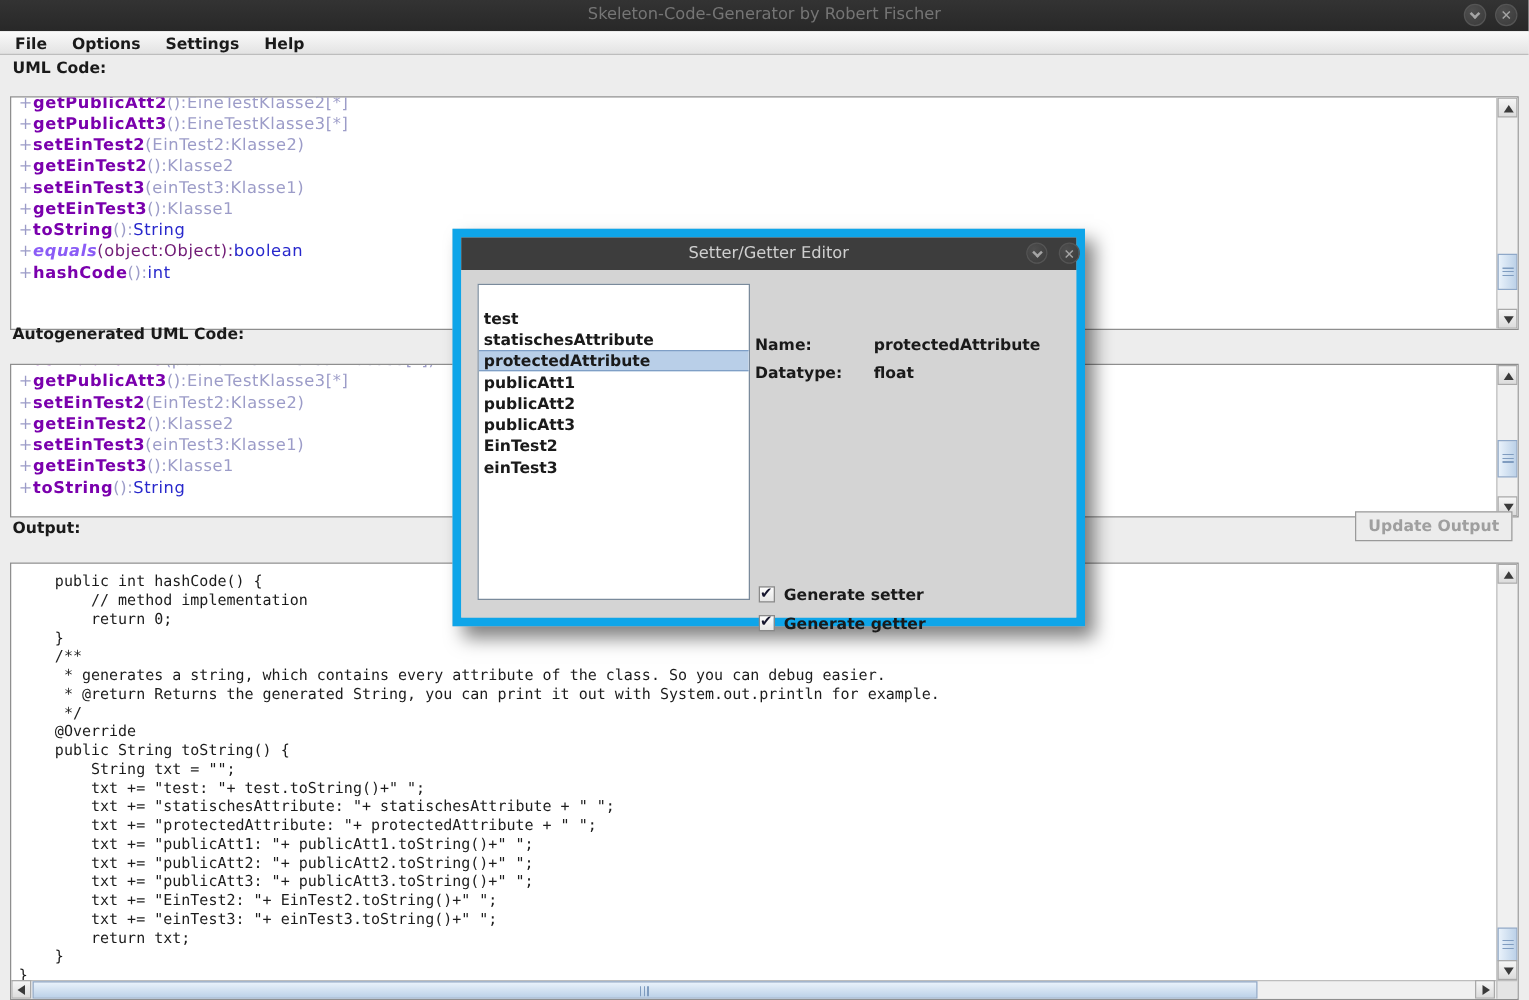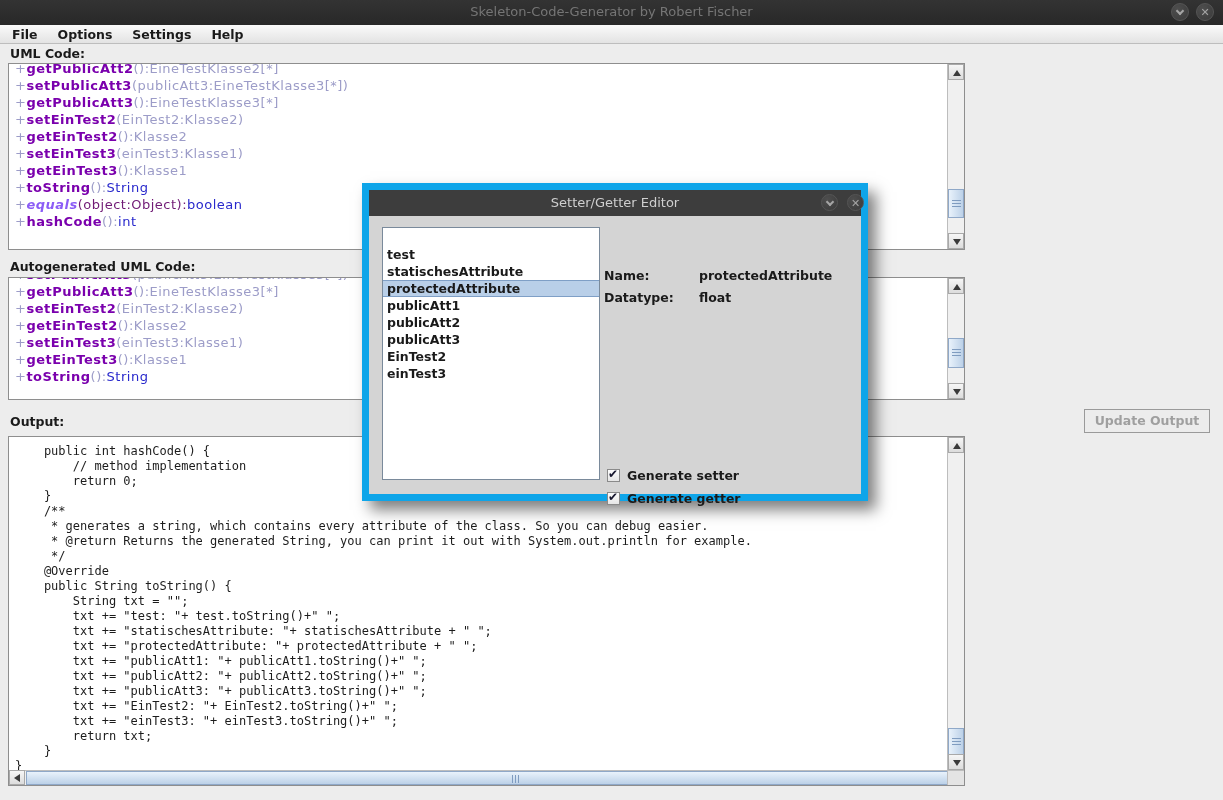--- a/index.html
+++ b/index.html
@@ -24,22 +24,22 @@
   
   .menubar { position:absolute; left:0; top:25px; width:1223px; height:19px;
     background:linear-gradient(#fafafa,#e3e3e3); border-bottom:1px solid #bdbdbd;
     display:flex; align-items:center; padding-left:2px; }
   .menu-item { font-size:12.5px; font-weight:bold; color:#1a1a1a; padding:0 10px; height:19px;
     line-height:19px; }
 
   .sec-label { position:absolute; left:10px; font-size:12.5px; font-weight:bold; color:#1a1a1a; }
 
   
-  .panel { position:absolute; left:8px; width:957px; background:#fff;
-    border:1px solid #8e8e8e; overflow:hidden; }
+  .panel { position:absolute; left:8px; width:1207px; background:#fff;
+    border:1px solid #8e8e8e; overflow:hidden;margin-top:14px; }
   .code-area { position:absolute; left:0; top:0; right:17px; bottom:0; overflow:hidden;
     padding-left:6px; }
   .uml-line { font-size:13px; line-height:17px; white-space:pre; letter-spacing:0.5px; }
   .uml-line .m { font-weight:bold; }
   .out-line { font-family:"DejaVu Sans Mono", monospace; font-size:12px; line-height:15px;
     white-space:pre; color:#1c1c1c; }
 
   
   .vsb { position:absolute; top:0; right:0; width:17px; bottom:0;
     background:#f0f0f0; border-left:1px solid #bdbdbd; }
@@ -113,21 +113,20 @@
       <div class="menu-item">File</div>
       <div class="menu-item">Options</div>
       <div class="menu-item">Settings</div>
       <div class="menu-item">Help</div>
     </div>
 
   <div class="sec-label" style="top:46px;">UML Code:</div>
   <div class="panel" style="top:63px; height:187px;">
     <div class="code-area" id="uml-area">
         <div class="uml-line" style="margin-top: -4px;"><span class="p" style="color: rgb(156, 156, 200);">+</span><span class="m" style="color: rgb(122, 0, 173);">getPublicAtt2</span><span class="p" style="color: rgb(156, 156, 200);">():</span><span class="p" style="color: rgb(156, 156, 200);">EineTestKlasse2[*]</span></div>
-        <div class="uml-line"><span class="p" style="color: rgb(156, 156, 200);">+</span><span class="m" style="color: rgb(122, 0, 173);">setPublicAtt3</span><span class="p" style="color: rgb(156, 156, 200);">(publicAtt3:EineTestKlasse3[*])</span></div>
         <div class="uml-line"><span class="p" style="color: rgb(156, 156, 200);">+</span><span class="m" style="color: rgb(122, 0, 173);">getPublicAtt3</span><span class="p" style="color: rgb(156, 156, 200);">():</span><span class="p" style="color: rgb(156, 156, 200);">EineTestKlasse3[*]</span></div>
         <div class="uml-line"><span class="p" style="color: rgb(156, 156, 200);">+</span><span class="m" style="color: rgb(122, 0, 173);">setEinTest2</span><span class="p" style="color: rgb(156, 156, 200);">(EinTest2:Klasse2)</span></div>
         <div class="uml-line"><span class="p" style="color: rgb(156, 156, 200);">+</span><span class="m" style="color: rgb(122, 0, 173);">getEinTest2</span><span class="p" style="color: rgb(156, 156, 200);">():</span><span class="p" style="color: rgb(156, 156, 200);">Klasse2</span></div>
         <div class="uml-line"><span class="p" style="color: rgb(156, 156, 200);">+</span><span class="m" style="color: rgb(122, 0, 173);">setEinTest3</span><span class="p" style="color: rgb(156, 156, 200);">(einTest3:Klasse1)</span></div>
         <div class="uml-line"><span class="p" style="color: rgb(156, 156, 200);">+</span><span class="m" style="color: rgb(122, 0, 173);">getEinTest3</span><span class="p" style="color: rgb(156, 156, 200);">():</span><span class="p" style="color: rgb(156, 156, 200);">Klasse1</span></div>
         <div class="uml-line"><span class="p" style="color: rgb(156, 156, 200);">+</span><span class="m" style="color: rgb(122, 0, 173);">toString</span><span class="p" style="color: rgb(156, 156, 200);">():</span><span class="t" style="color: rgb(40, 40, 204);">String</span></div>
         <div class="uml-line"><span class="p" style="color: rgb(156, 156, 200);">+</span><span class="m" style="color: #8b5cf6; font-style: italic;">equals</span><span class="p" style="color: #701a75;">(object:Object):</span><span class="t" style="color: rgb(40, 40, 204);">boolean</span></div>
         <div class="uml-line"><span class="p" style="color: rgb(156, 156, 200);">+</span><span class="m" style="color: rgb(122, 0, 173);">hashCode</span><span class="p" style="color: rgb(156, 156, 200);">():</span><span class="t" style="color: rgb(40, 40, 204);">int</span></div>
       </div>
     <div class="vsb">

